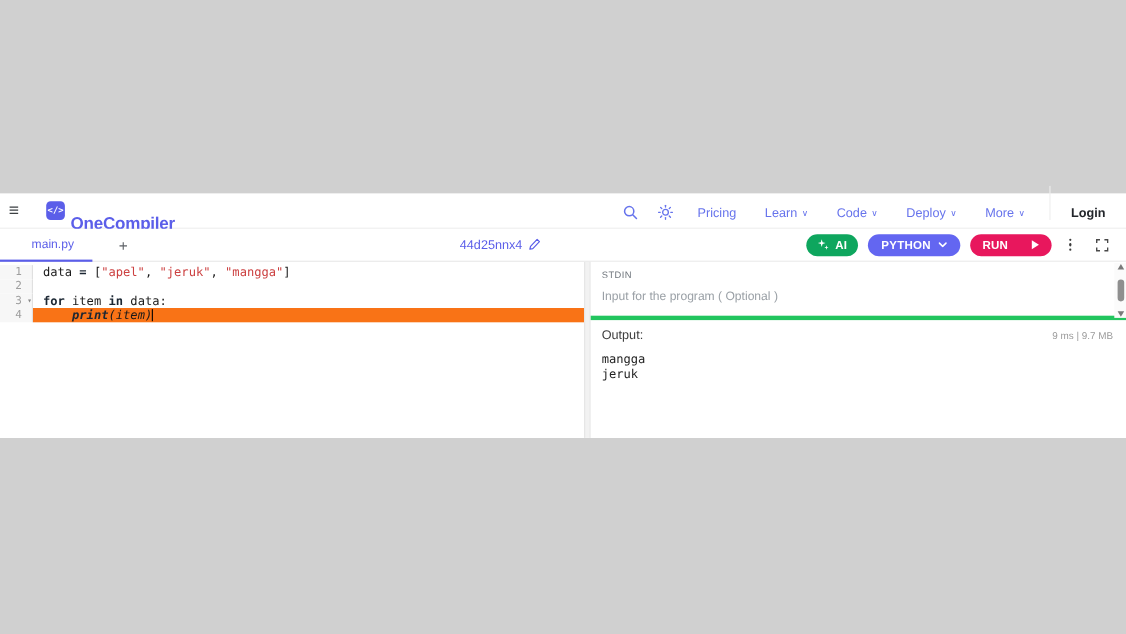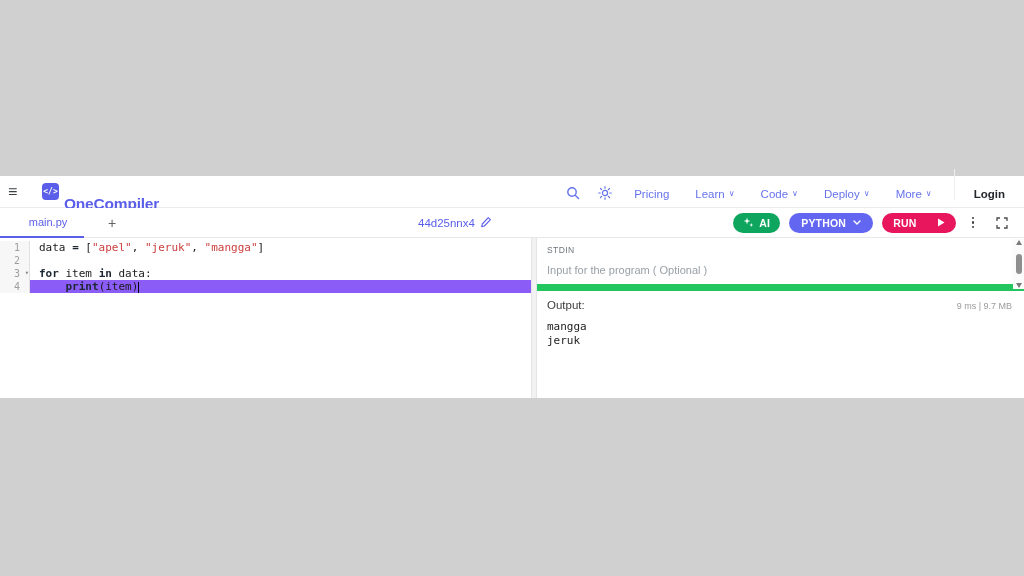--- a/index.html
+++ b/index.html
@@ -37,29 +37,29 @@
   .fsbtn { margin:0 6px; display:flex; cursor:pointer; }
 
   
   .content { display:flex; height:160px; background:#fff; }
   .editor { width:531px; font-family:"DejaVu Sans Mono", monospace; font-size:11px; padding-top:3px; background:#fff; }
   .row { display:flex; height:13px; line-height:13px; }
   .gutter { width:30px; background:#f7f7f7; border-right:1px solid #e0e0e0; color:#9e9e9e; text-align:right;
             padding-right:9px; font-size:10px; position:relative; flex-shrink:0; }
   .fold { position:absolute; right:0; top:0; font-size:7px; color:#888; }
   .code { flex:1; padding-left:9px; white-space:pre; color:#1a1a1a; }
-  .row.active .code { background:#8b5cf6; }
+  .row.active .code { background:#f97316;font-style:italic; }
   .kw, .op, .builtin { font-weight:bold; color:#1c2733; }
   .str { color:#cc4040; }
   .cursor { display:inline-block; width:1px; height:11px; background:#000; vertical-align:middle; }
 
   .vdivider { width:6px; background:#f2f2f2; border-left:1px solid #e5e5e5; border-right:1px solid #e5e5e5; }
 
   .rpanel { flex:1; position:relative; background:#fff; }
-  .stdin { height:53px; border-bottom:7px solid #22c55e; position:relative; padding:7px 0 0 10px; }
+  .stdin { height:53px; border-bottom:4px solid #22c55e; position:relative; padding:7px 0 0 10px; }
   .stdin-label { font-size:8.5px; color:#6f757c; letter-spacing:0.4px; }
   .stdin-input { margin-top:9px; font-size:11px; color:#9aa0a6; width:95%; border:none; outline:none; background:transparent; font-family:"Liberation Sans", sans-serif; }
   .stdin-input::placeholder { color:#9aa0a6; }
   .scrollbar { position:absolute; right:0; top:1px; width:11px; height:50px; background:#fbfbfb;
                display:flex; flex-direction:column; align-items:center; justify-content:space-between; padding:1px 0; }
   .sb-arrow { width:0; height:0; border-left:3.5px solid transparent; border-right:3.5px solid transparent; }
   .sb-up { border-bottom:5px solid #7a7a7a; }
   .sb-down { border-top:5px solid #7a7a7a; }
   .sb-thumb { width:6px; height:20px; background:#8f8f8f; border-radius:3px; }
 

